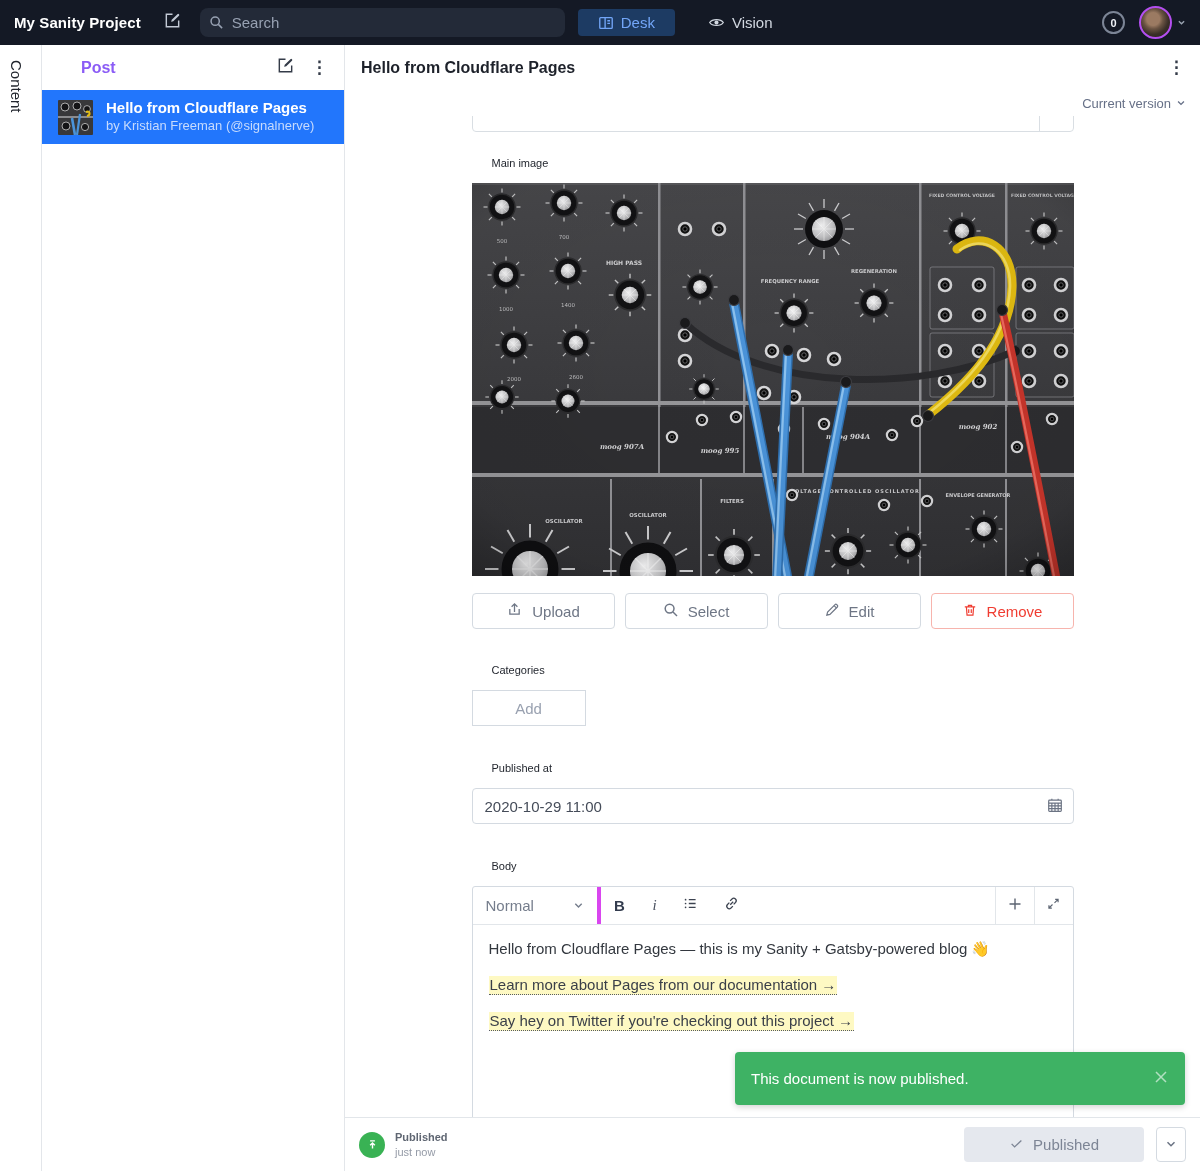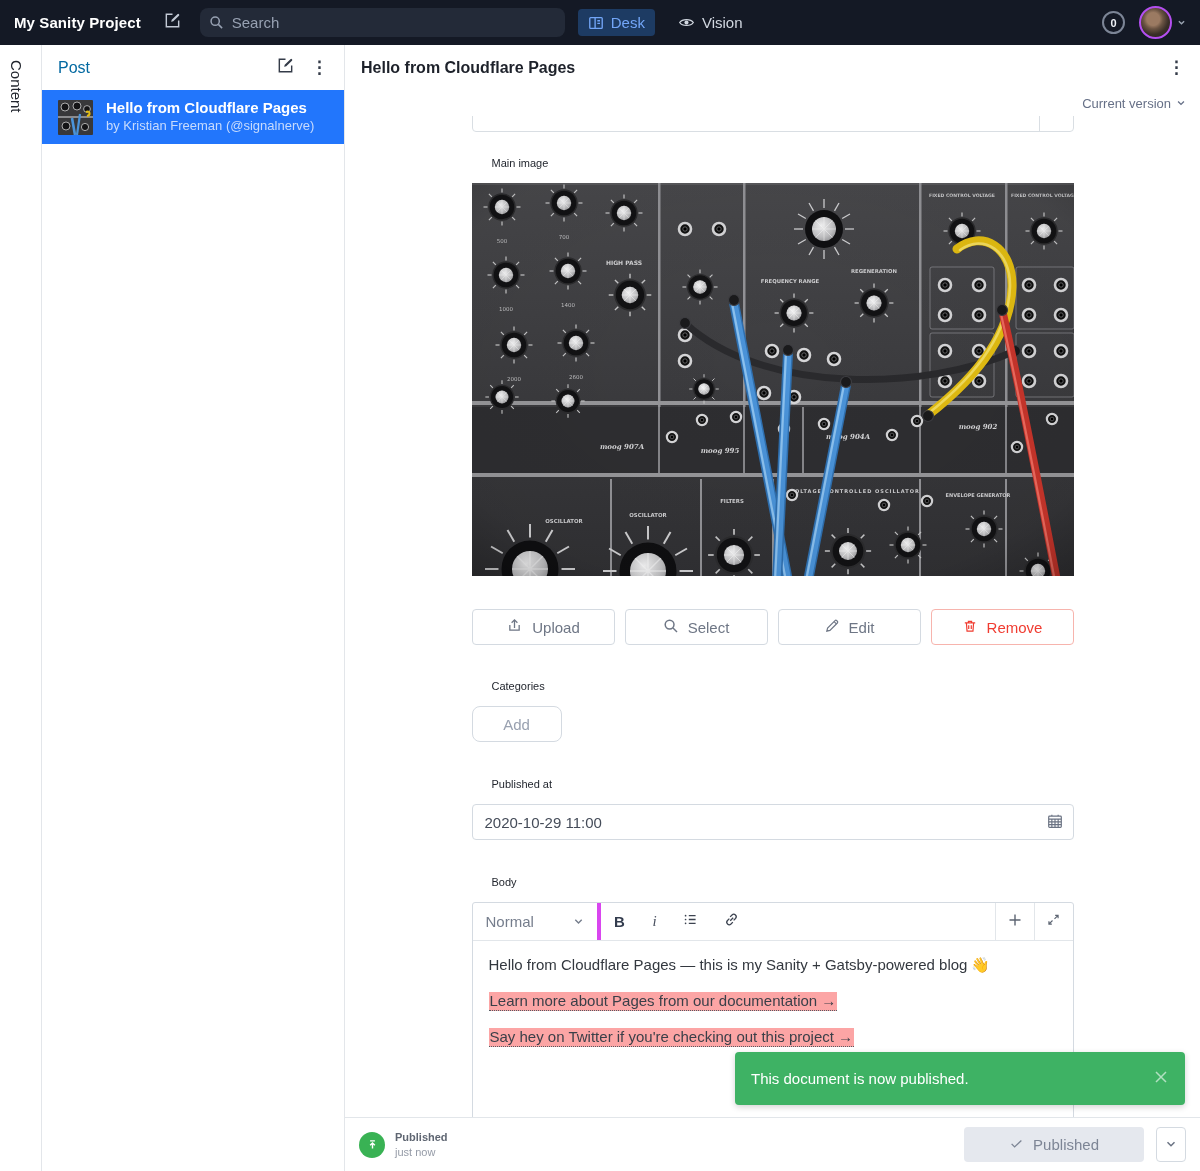--- a/index.html
+++ b/index.html
@@ -8,38 +8,38 @@
   .app { width:1200px; height:1171px; display:flex; flex-direction:column; overflow:hidden; background:#fff; }
 
   
   .navbar { height:45px; background:#141925; display:flex; align-items:center; padding:0 14px; flex:none; }
   .brand { color:#fff; font-size:15px; font-weight:700; letter-spacing:.1px; margin-right:22px; white-space:nowrap; }
   .nav-icon-btn { color:#c3cad6; display:flex; align-items:center; margin-right:18px; cursor:pointer; }
   .search-wrap { position:relative; width:365px; height:29px; }
   .search-wrap svg { position:absolute; left:9px; top:7px; color:#97a1b2; }
   .search-input { width:100%; height:100%; background:#232a38; border:none; border-radius:8px; color:#e6eaf1; font-size:15px; padding:0 10px 0 32px; font-family:inherit; outline:none; }
   .search-input::placeholder { color:#97a1b2; }
-  .nav-tab { display:flex; align-items:center; gap:7px; font-size:15px; font-weight:500; padding:5px 10px; border-radius:4px; margin-left:13px; color:#d2d8e1; cursor:pointer; }
+  .nav-tab { display:flex; align-items:center; gap:7px; font-size:15px; font-weight:500; padding:5px 20px; border-radius:4px; margin-left:13px; color:#d2d8e1; cursor:pointer; }
   .nav-tab.active { background:#1d3b63; color:#73a6f8; }
   .nav-tab svg { display:block; }
   .nav-right { margin-left:auto; display:flex; align-items:center; }
   .notif-badge { width:23px; height:23px; border:2px solid #7c8596; border-radius:50%; color:#eef1f6; font-size:11px; font-weight:700; display:flex; align-items:center; justify-content:center; margin-right:14px; cursor:pointer; }
   .avatar { width:33px; height:33px; border-radius:50%; border:2px solid #b44ff0; background:
       radial-gradient(circle at 42% 38%, #9b7a62 0 26%, #6b5443 40%, #3a2f28 62%, #23201e 100%); cursor:pointer; }
   .avatar-chev { color:#9aa3b1; margin-left:5px; display:flex; }
 
   
   .main { flex:1; display:flex; min-height:0; }
 
   .content-rail { width:42px; border-right:1px solid #e3e6ea; position:relative; flex:none; background:#fff; }
   .rail-label { position:absolute; top:15px; left:25px; transform:rotate(90deg); transform-origin:0 0; font-size:15px; font-weight:500; color:#22262e; white-space:nowrap; }
 
   .post-panel { width:303px; border-right:1px solid #e3e6ea; flex:none; background:#fff; display:flex; flex-direction:column; }
   .post-header { height:45px; display:flex; align-items:center; padding:0 16px; flex:none; }
-  .post-header-title { font-size:16px; font-weight:400; color:#0369a1; flex:1; }
+  .post-header-title { font-size:16px; font-weight:700; color:#8b5cf6; flex:1;margin-left:23px; }
   .post-header .icon-btn { color:#343b48; display:flex; align-items:center; margin-left:16px; cursor:pointer; }
   .kebab { font-size:17px; font-weight:700; color:#343b48; line-height:1; cursor:pointer; letter-spacing:0; }
   .post-item { height:54px; background:#2276fc; display:flex; align-items:center; padding:0 12px 0 16px; gap:13px; cursor:pointer; }
   .post-thumb { width:35px; height:35px; flex:none; border-radius:1px; overflow:hidden; }
   .post-item-text { min-width:0; }
   .post-item-title { color:#fff; font-size:15px; font-weight:600; line-height:1.25; white-space:nowrap; }
   .post-item-sub { color:#c7dbfd; font-size:13px; line-height:1.3; white-space:nowrap; }
 
   
   .doc-pane { flex:1; display:flex; flex-direction:column; position:relative; background:#fff; min-width:0; }
@@ -52,47 +52,47 @@
   .field-sliver { height:16px; margin-top:2px; position:relative; overflow:hidden; }
   .sliver-box { position:absolute; left:0; right:0; top:-26px; height:42px; border:1px solid #d9dee3; border-radius:4px; }
   .sliver-div { position:absolute; right:34px; top:-26px; height:42px; border-left:1px solid #d9dee3; width:0; }
 
   .field-label { font-size:11px; font-weight:400; color:#23272f; line-height:15px;padding-left:20px; }
   .lbl-mainimage { margin-top:24px; }
   .photo-box { margin-top:12px; width:602px; height:393px; background:#353537; }
   .photo-box svg { display:block; }
 
   .img-actions { display:flex; gap:10px; margin-top:17px; }
-  .act-btn { flex:1; height:36px; border:1px solid #d4dae1; border-radius:4px; background:#fff; display:flex; align-items:center; justify-content:center; gap:9px; font-size:15px; font-weight:500; color:#6e7685; font-family:inherit; cursor:pointer;margin-top:16px; }
+  .act-btn { flex:1; height:36px; border:1px solid #d4dae1; border-radius:4px; background:#fff; display:flex; align-items:center; justify-content:center; gap:9px; font-size:15px; font-weight:500; color:#6e7685; font-family:inherit; cursor:pointer; }
   .act-btn svg { flex:none; }
   .act-btn.danger { color:#f03c31; border-color:#f7b4ad; }
 
   .lbl-categories { margin-top:34px; }
-  .add-btn { margin-top:12px; width:90px; height:36px; border:1px solid #d4dae1; border-radius:8px; background:#fff; font-size:15px; font-weight:500; color:#99a1b0; font-family:inherit; cursor:pointer; display:block; }
+  .add-btn { margin-top:12px; width:114px; height:36px; border:1px solid #d4dae1; border-radius:0; background:#fff; font-size:15px; font-weight:500; color:#99a1b0; font-family:inherit; cursor:pointer; display:block; }
 
   .lbl-published { margin-top:35px; }
   .date-wrap { position:relative; margin-top:12px; }
   .date-input { width:100%; height:36px; border:1px solid #d4dae1; border-radius:4px; font-size:15px; color:#454c59; padding:0 38px 0 12px; font-family:inherit; outline:none; }
   .date-cal { position:absolute; right:10px; top:8px; color:#6b7383; cursor:pointer; }
 
   .lbl-body { margin-top:35px; }
   .editor { margin-top:12px; border:1px solid #d4dae1; border-radius:3px; height:260px; }
   .toolbar { height:38px; border-bottom:1px solid #e2e6ea; display:flex; align-items:stretch; }
   .style-btn { width:128px; display:flex; align-items:center; justify-content:space-between; padding:0 13px; border-right:4px solid #d946ef; color:#757d8c; font-size:15px; cursor:pointer; }
   .tb-btn { display:flex; align-items:center; justify-content:center; color:#3c4350; cursor:pointer; }
   .tb-bold { width:38px; font-size:15px; font-weight:700; color:#333c4e; }
   .tb-italic { width:32px; font-size:15px; font-style:italic; font-family:"Liberation Serif", serif; color:#4a5160; }
   .tb-list { width:40px; }
   .tb-link { width:42px; }
   .tb-spacer { flex:1; }
   .tb-plus { width:39px; border-left:1px solid #e2e6ea; color:#5c6472; }
   .tb-expand { width:39px; border-left:1px solid #e2e6ea; color:#5c6472; }
   .editor-content { padding:13px 16px 0; font-size:15px; line-height:22px; color:#33383f; }
   .editor-content p { margin:0 0 14px; }
-  .body-link { background:#fca5a5; border-bottom:1px dotted #565b63; color:#3a3f48; padding:0 1px 1px; cursor:pointer; }
+  .body-link { background:#fef9c3; border-bottom:1px dotted #565b63; color:#3a3f48; padding:0 1px 1px; cursor:pointer; }
 
   
   .toast { position:absolute; right:15px; bottom:66px; width:450px; height:53px; background:#3eb264; border-radius:4px; display:flex; align-items:center; padding:0 14px 0 16px; box-shadow:0 2px 6px rgba(0,0,0,.18); z-index:5;margin-left:24px; }
   .toast-msg { color:#fff; font-size:15px; font-weight:500; flex:1; }
   .toast-x { color:rgba(255,255,255,.6); display:flex; cursor:pointer; }
 
   
   .doc-footer { height:54px; border-top:1px solid #e2e6ea; display:flex; align-items:center; padding:0 14px; flex:none; background:#fff; }
   .pub-ic { width:26px; height:26px; border-radius:50%; background:#39b254; display:flex; align-items:center; justify-content:center; flex:none; }
   .pub-texts { margin-left:10px; }

